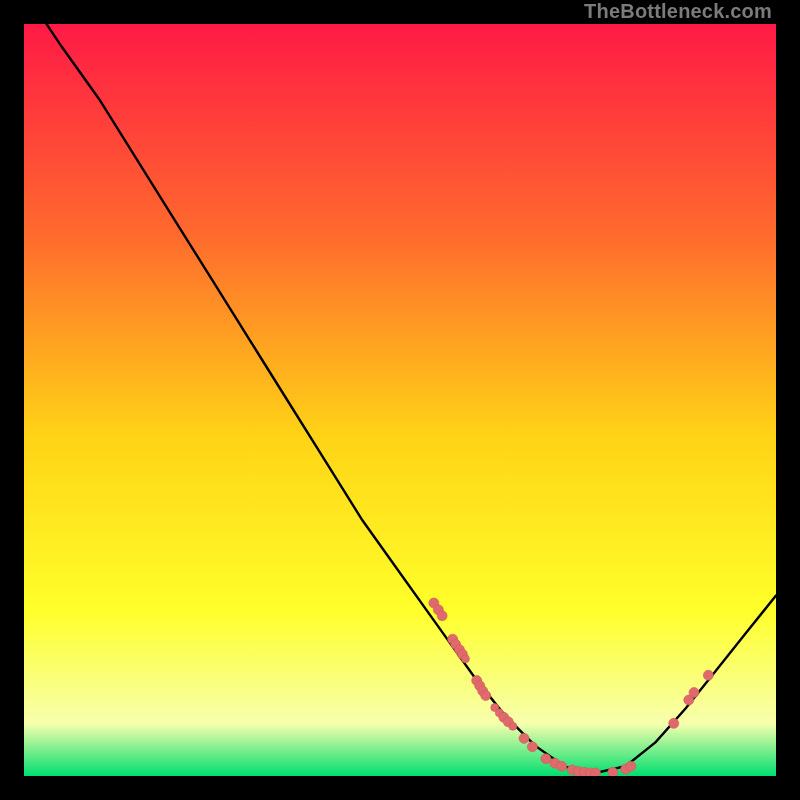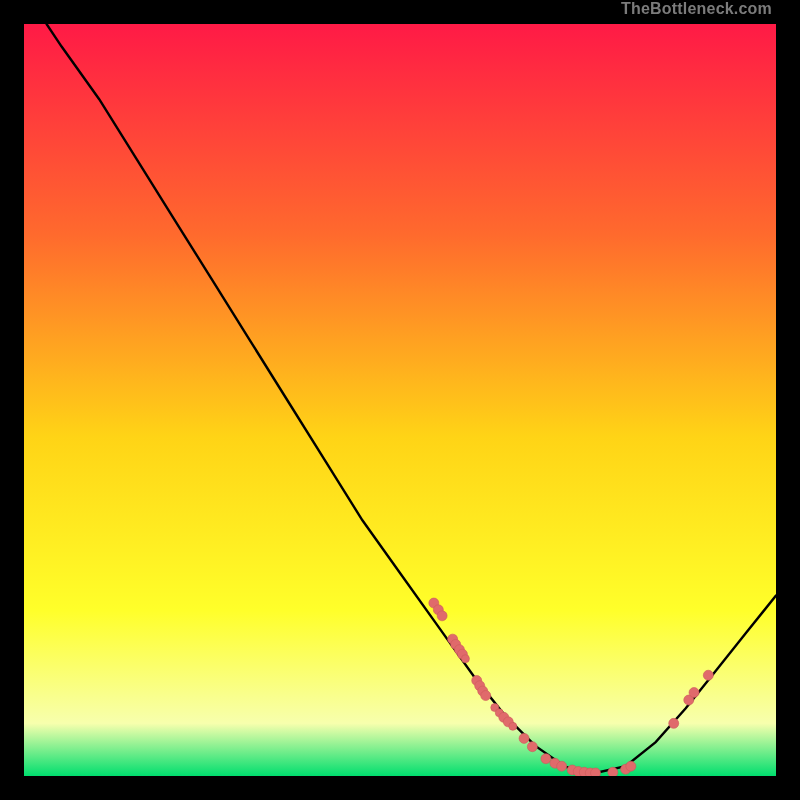--- a/index.html
+++ b/index.html
@@ -18,21 +18,21 @@
     width: 752px;
     height: 752px;
     background: #000000;
     box-sizing: border-box;
   }
   .watermark {
     position: absolute;
     top: 0px;
     right: 28px;
     color: #7b7b7b;
-    font-size: 16px;
+    font-size: 20px;
     font-weight: 600;
     letter-spacing: 0.2px;
     z-index: 50;
     pointer-events: none;
   }
   svg {
     display: block;
   }
 </style>
 </head>

